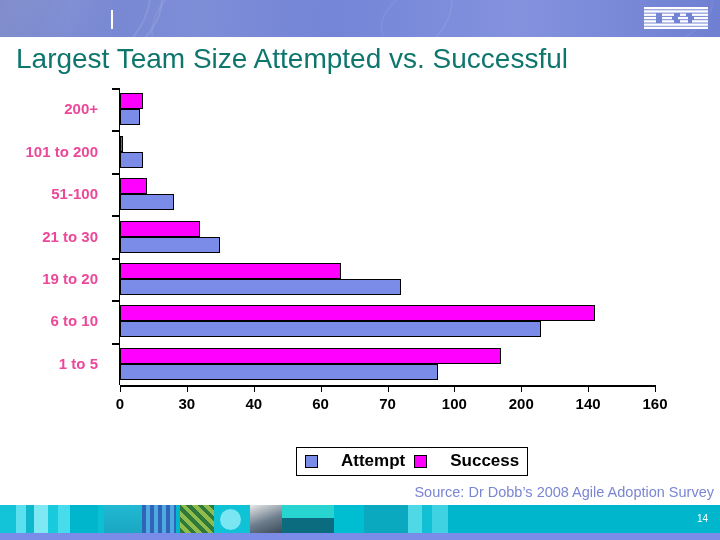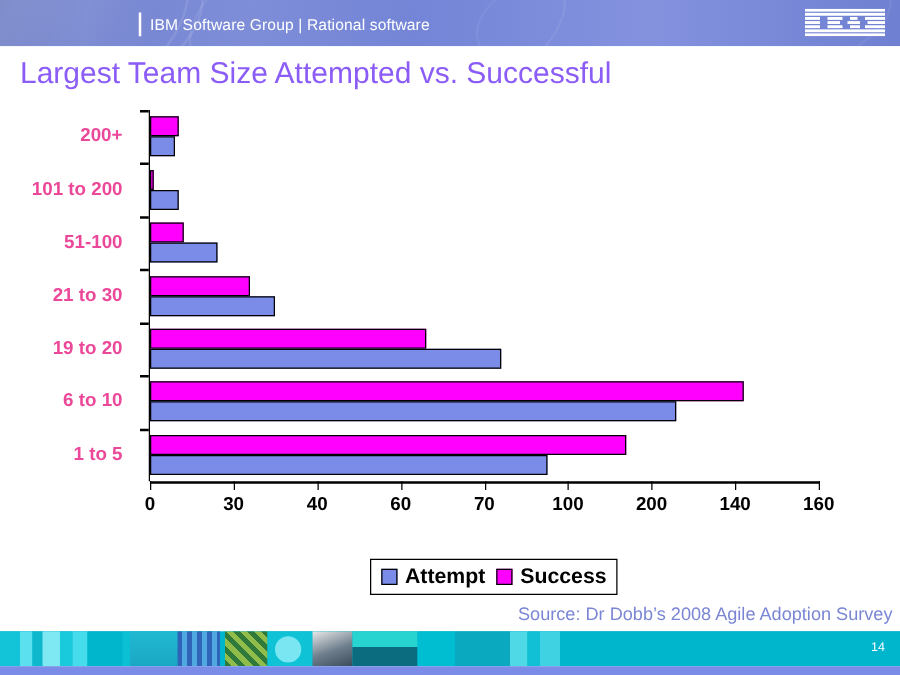--- a/index.html
+++ b/index.html
@@ -47,21 +47,21 @@
   }
   .ibm-logo svg{display:block;}
 
   .banner-underline{
     position:absolute;left:0;top:37px;width:720px;height:2px;background:#ffffff;
   }
 
   
   .slide-title{
     position:absolute;left:16px;top:42px;width:690px;
-    font-size:24px;color:#8b5cf6;line-height:34px;white-space:nowrap;
+    font-size:28px;color:#0f766e;line-height:34px;white-space:nowrap;
   }
 
   
   .chart{
     position:absolute;left:0;top:85px;width:700px;height:400px;
   }
   .plot{
     position:absolute;left:120px;top:3px;width:535px;height:297px;
   }
   .axis-line{
@@ -93,21 +93,21 @@
   .bar.success{background:#ff00ff;}
   .bar.attempt{background:#7b8ce8;}
 
   
   .legend{
     position:absolute;left:296px;top:447px;
     border:1px solid #000;background:#fff;
     padding:3px 8px 4px 8px;
     display:flex;align-items:center;gap:9px;
   }
-  .legend-item{display:flex;align-items:center;gap:6px;}
+  .legend-item{display:flex;align-items:center;gap:23px;}
   .legend-swatch{width:13px;height:13px;border:1px solid #000;box-sizing:border-box;}
   .legend-swatch.attempt{background:#7b8ce8;}
   .legend-swatch.success{background:#ff00ff;}
   .legend-label{font-size:17px;font-weight:bold;color:#000;white-space:nowrap;}
 
   
   .source{
     position:absolute;right:6px;top:484px;
     font-size:14.5px;color:#7a86d4;white-space:nowrap;
   }
@@ -129,21 +129,20 @@
 </head>
 <body>
 
 <div class="banner">
   <div class="swirl s1"></div>
   <div class="swirl s2"></div>
   <div class="swirl s3"></div>
   <div class="swirl s4"></div>
 
   <div class="banner-rule"></div>
-  <div class="banner-title">IBM Software Group | Rational software</div>
 
   <div class="ibm-logo">
     <svg width="64" height="22" viewBox="0 0 64 22" aria-hidden="true">
       <g fill="#ffffff">
         <rect x="0" y="0" width="64" height="2.3"></rect>
         <rect x="0" y="3.3" width="64" height="2.3"></rect>
         <rect x="0" y="6.6" width="12" height="2.3"></rect>
         <rect x="18" y="6.6" width="12" height="2.3"></rect>
         <rect x="36" y="6.6" width="6" height="2.3"></rect>
         <rect x="48" y="6.6" width="16" height="2.3"></rect>

